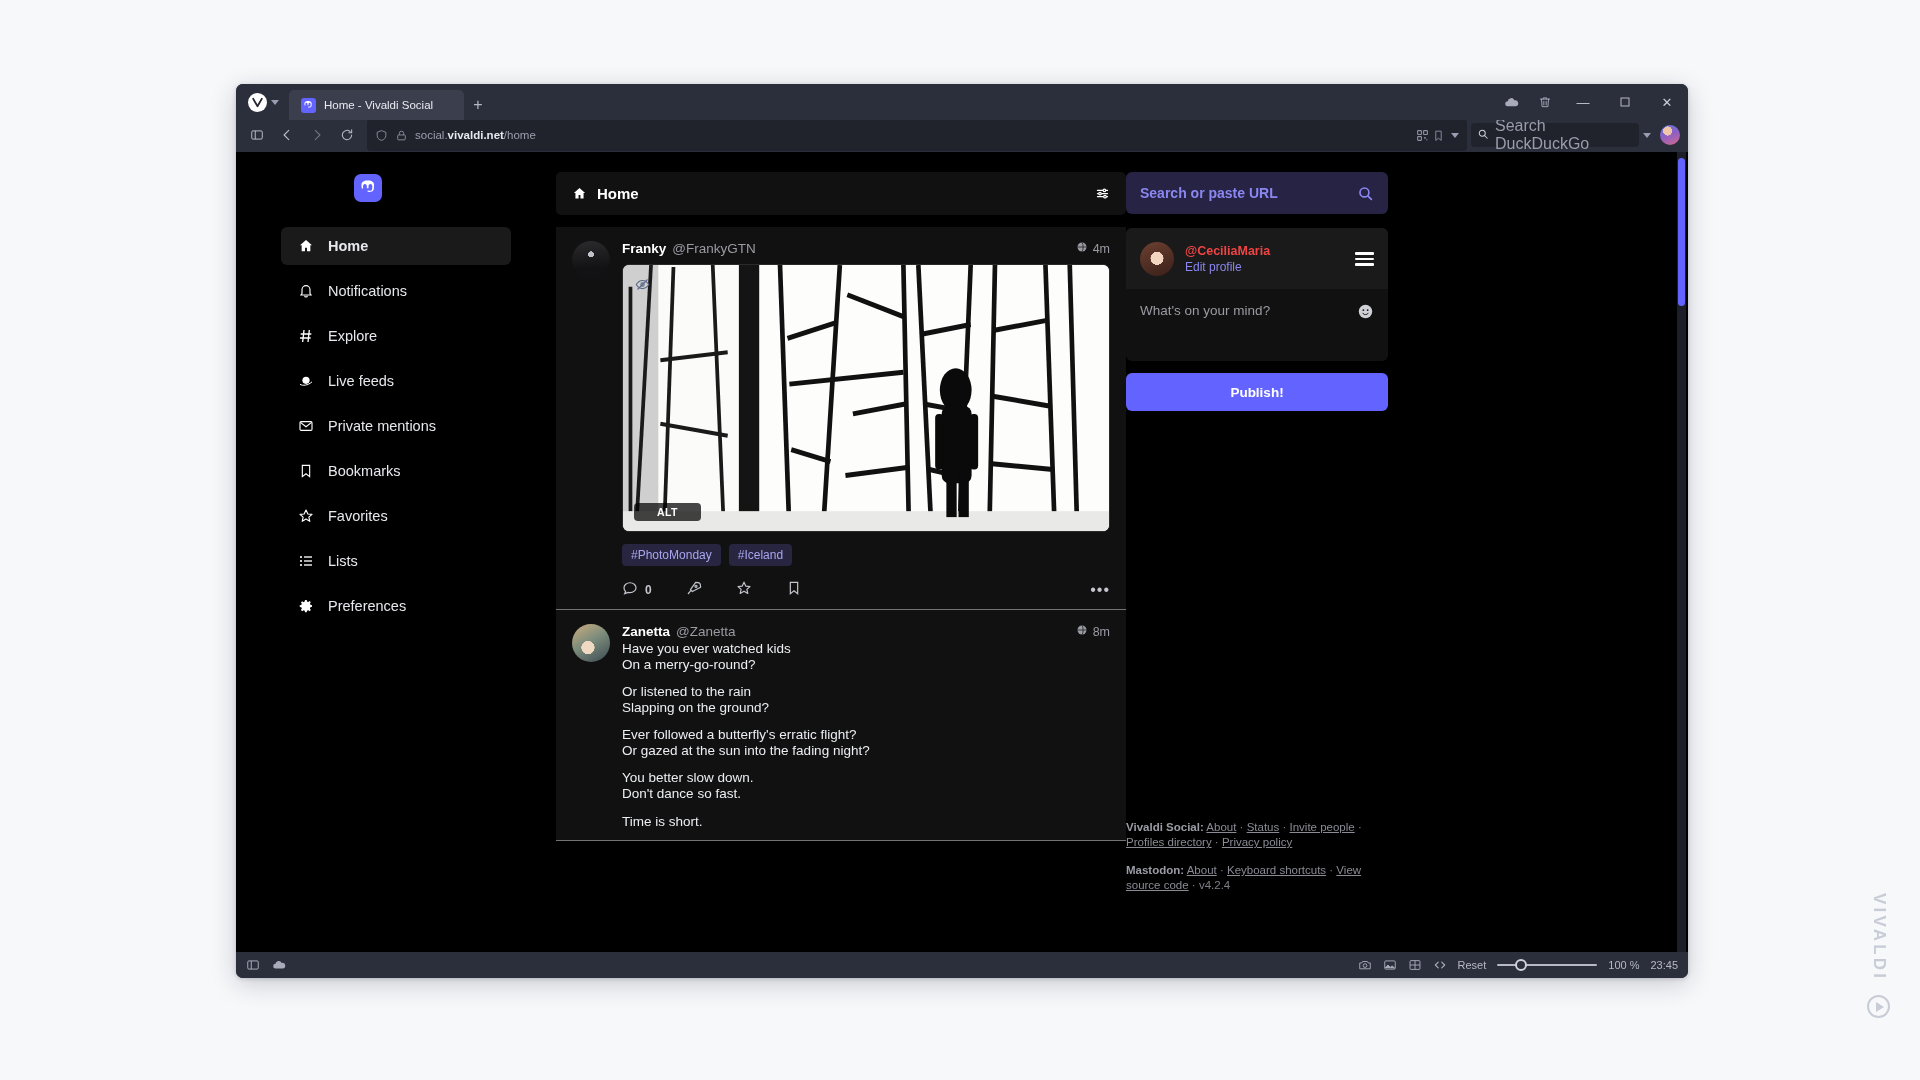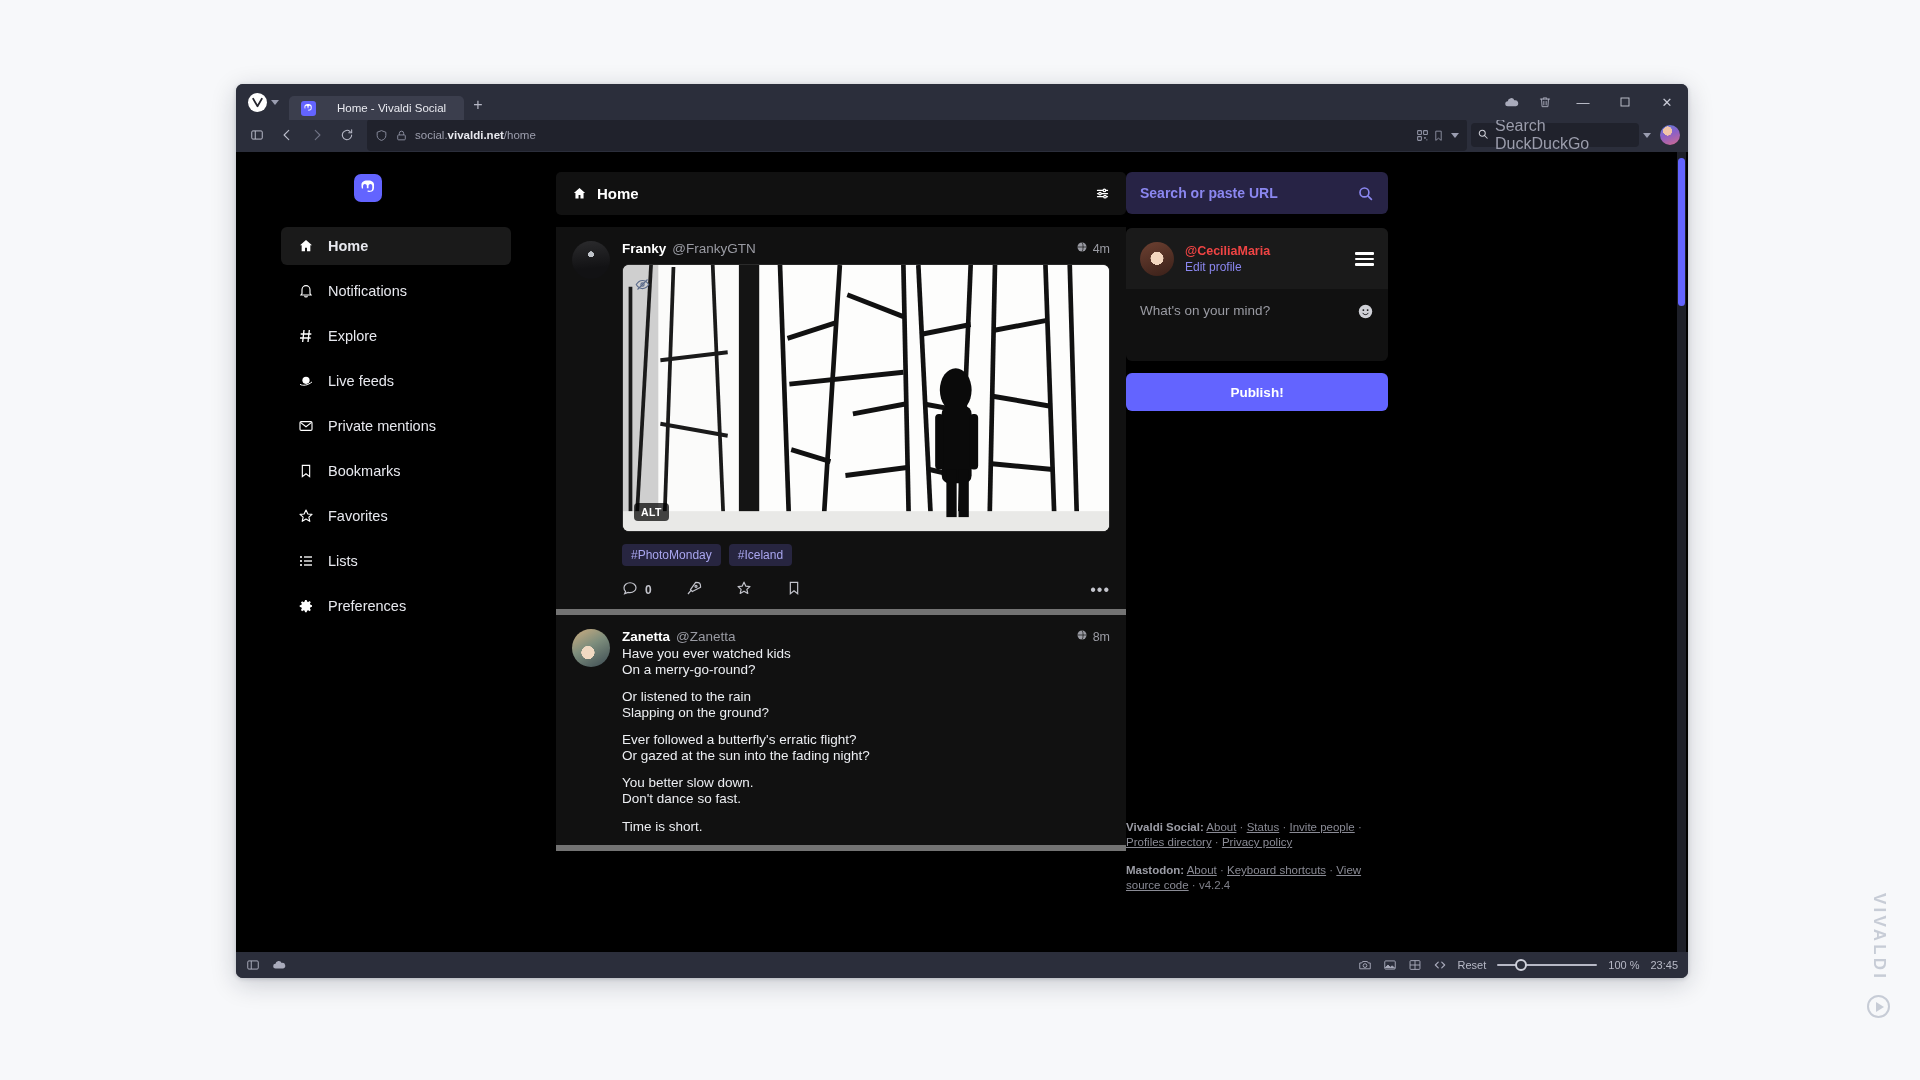--- a/index.html
+++ b/index.html
@@ -38,22 +38,22 @@
     background: #fff; position: relative;
     display: flex; align-items: center; justify-content: center;
   }
   .v-logo svg { width: 13px; height: 13px; }
   .caret-down {
     width: 0; height: 0;
     border-left: 4px solid transparent; border-right: 4px solid transparent;
     border-top: 5px solid #9a9db0;
   }
   .tab {
-    display: flex; align-items: center; gap: 21px;
-    height: 24px; min-width: 175px; max-width: 230px;
+    display: flex; align-items: center; gap: 8px;
+    height: 30px; min-width: 175px; max-width: 230px;
     padding: 0 12px; border-radius: 5px 5px 0 0;
     background: #3b3e4d; margin-left: 4px;
     font-size: 11.5px; color: #e9eaf0;
   }
   .tab-favicon {
     width: 15px; height: 15px; border-radius: 3px;
     background: #6364ff; flex: none;
     display: flex; align-items: center; justify-content: center;
   }
   .tab-favicon svg { width: 11px; height: 11px; }
@@ -159,21 +159,21 @@
     display: flex; align-items: center; padding: 0 16px;
     gap: 10px; margin-bottom: 12px;
   }
   #feed-header .ttl { font-size: 15px; font-weight: 700; color: #fff; }
   #feed-header .h-ico { color: #fff; display: flex; align-items: center; }
   #feed-header .h-ico svg { width: 15px; height: 15px; }
   #feed-header .settings-ico { margin-left: auto; }
 
   .post {
     background: #111; padding: 14px 16px 10px 16px;
-    border-bottom: 6px solid #737373;
+    border-bottom: 1px solid #737373;
   }
   .post:first-of-type { border-radius: 5px 5px 0 0; }
   .post-head { display: flex; align-items: flex-start; gap: 12px; }
   .avatar { width: 38px; height: 38px; border-radius: 50%; flex: none; }
   .avatar.a1 {
     background:
       radial-gradient(circle at 50% 35%, #bfc3c9 0 9%, transparent 10%),
       linear-gradient(175deg, #2b2b2d 0%, #121214 70%);
   }
   .avatar.a2 {
@@ -193,21 +193,21 @@
 
   .media-wrap {
     position: relative; margin-top: 8px;
     border-radius: 7px; overflow: hidden; height: 268px;
     border: 1px solid #2a2a2a;
   }
   .alt-badge {
     position: absolute; left: 11px; bottom: 10px;
     background: rgba(0,0,0,.72); color: #fff;
     font-size: 10.5px; font-weight: 700;
-    padding: 3px 7px; border-radius: 4px; letter-spacing: .4px;
+    padding: 3px 23px; border-radius: 4px; letter-spacing: .4px;
   }
   .hide-btn {
     position: absolute; left: 8px; top: 8px;
     width: 22px; height: 22px; border-radius: 50%;
     display: flex; align-items: center; justify-content: center;
     color: #5b6a8a;
   }
   .hide-btn svg { width: 15px; height: 15px; }
 
   .tags { display: flex; gap: 8px; margin-top: 12px; }

